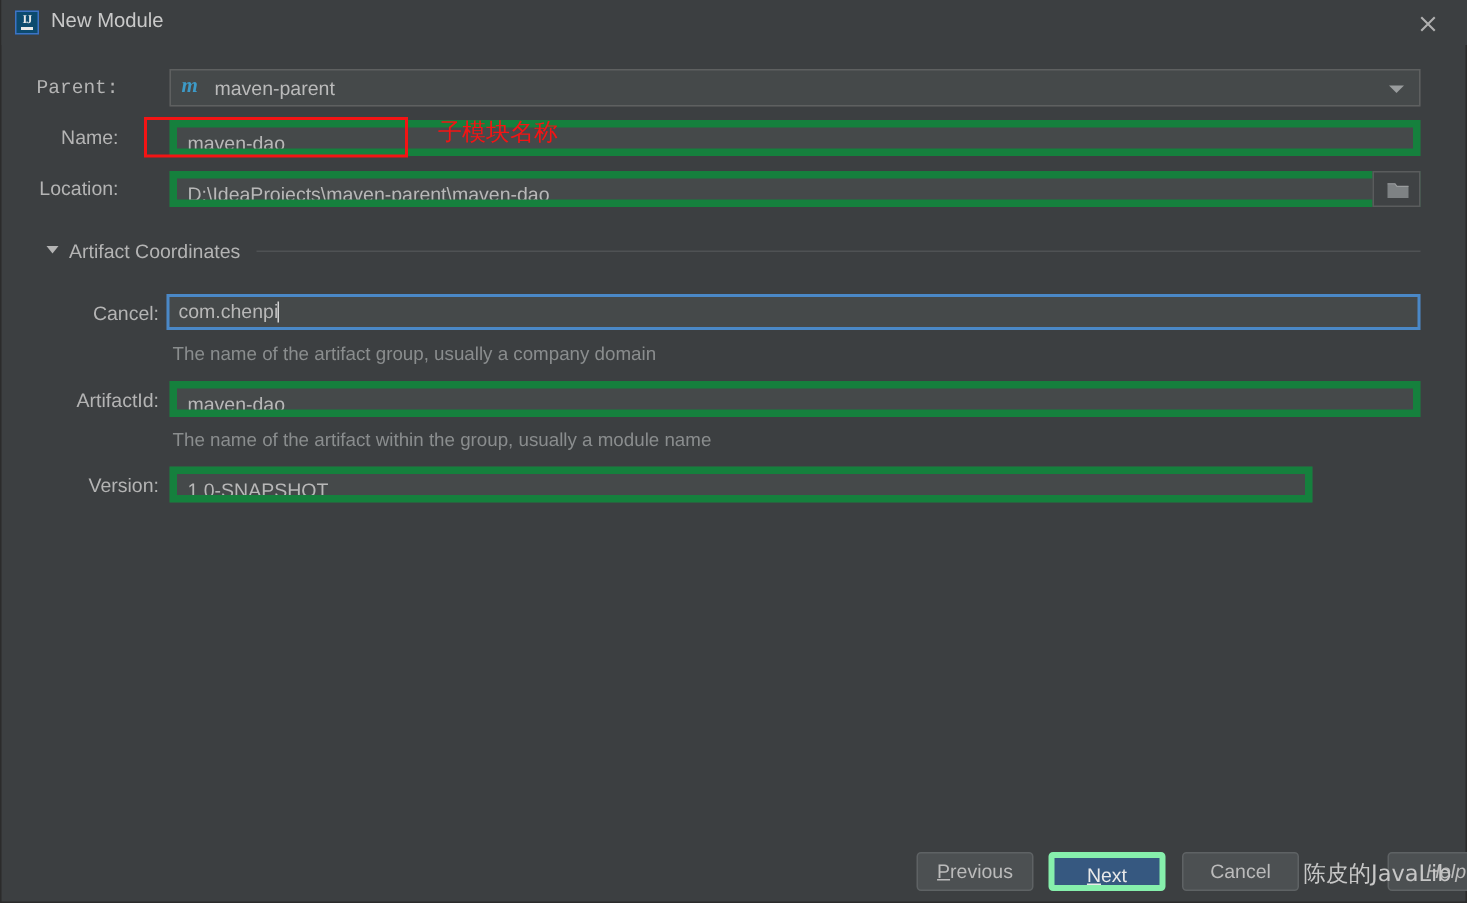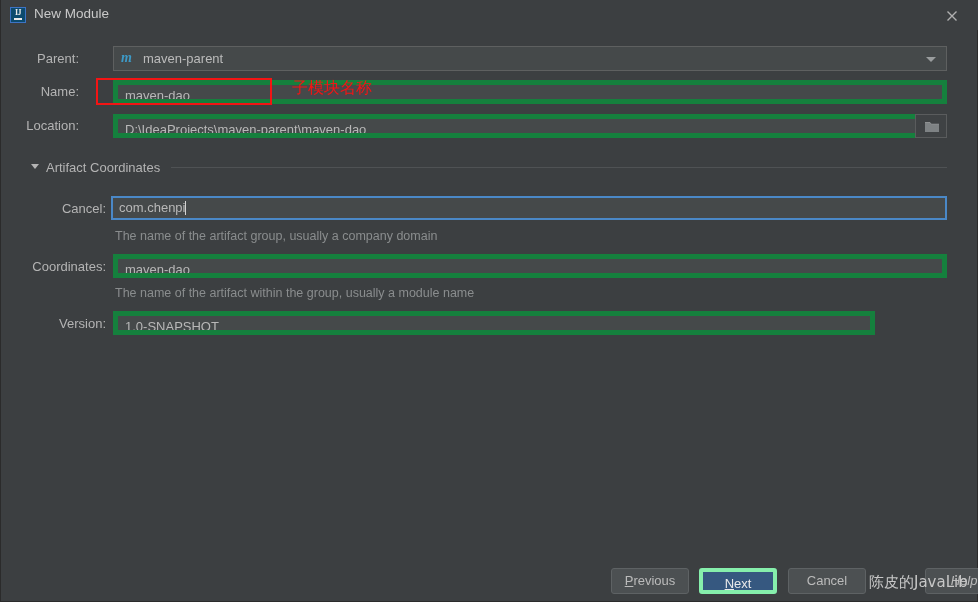--- a/index.html
+++ b/index.html
@@ -254,21 +254,21 @@
       <div class="ij-bar"></div>
     </div>
     <div id="title-text">New Module</div>
     <div id="close-btn">
       <svg width="18" height="18" viewBox="0 0 18 18" aria-hidden="true">
         <path d="M4.5 4.5 L13.5 13.5 M13.5 4.5 L4.5 13.5" stroke="#b0b0b0" stroke-width="1.4" fill="none"></path>
       </svg>
     </div>
   </div>
 
-  <div class="row-label" style="left:0px; top:51px; width:78px;">Parent:</div>
+  <div class="row-label" style="left:0px; top:51px; width:78px;font-family:Liberation Mono, monospace;">Parent:</div>
   <div id="parent-combo">
     <div id="parent-maven-icon">m</div>
     <div id="parent-label-text">maven-parent</div>
     <div id="parent-arrow"></div>
   </div>
 
   <div class="row-label" style="left:0px; top:84px; width:78px;">Name:</div>
   <div class="field" id="name-field">
     <span>maven-dao</span>
   </div>
@@ -289,21 +289,21 @@
   <div id="group-arrow"></div>
   <div id="group-title">Artifact Coordinates</div>
   <div id="group-line"></div>
 
   <div class="row-label" style="left:0px; top:201px; width:105px;">Cancel:</div>
   <div class="field focused" style="left:110px; top:196px; width:836px;">
     <span>com.chenpi</span><span class="caret"></span>
   </div>
   <div class="hint" style="left:114px; top:229px;">The name of the artifact group, usually a company domain</div>
 
-  <div class="row-label" style="left:0px; top:259px; width:105px;">Coordinates:</div>
+  <div class="row-label" style="left:0px; top:259px; width:105px;">ArtifactId:</div>
   <div class="field" style="left:112px; top:254px; width:834px;">
     <span>maven-dao</span>
   </div>
   <div class="hint" style="left:114px; top:286px;">The name of the artifact within the group, usually a module name</div>
 
   <div class="row-label" style="left:0px; top:316px; width:105px;">Version:</div>
   <div class="field" style="left:112px; top:311px; width:762px;">
     <span>1.0-SNAPSHOT</span>
   </div>
 

